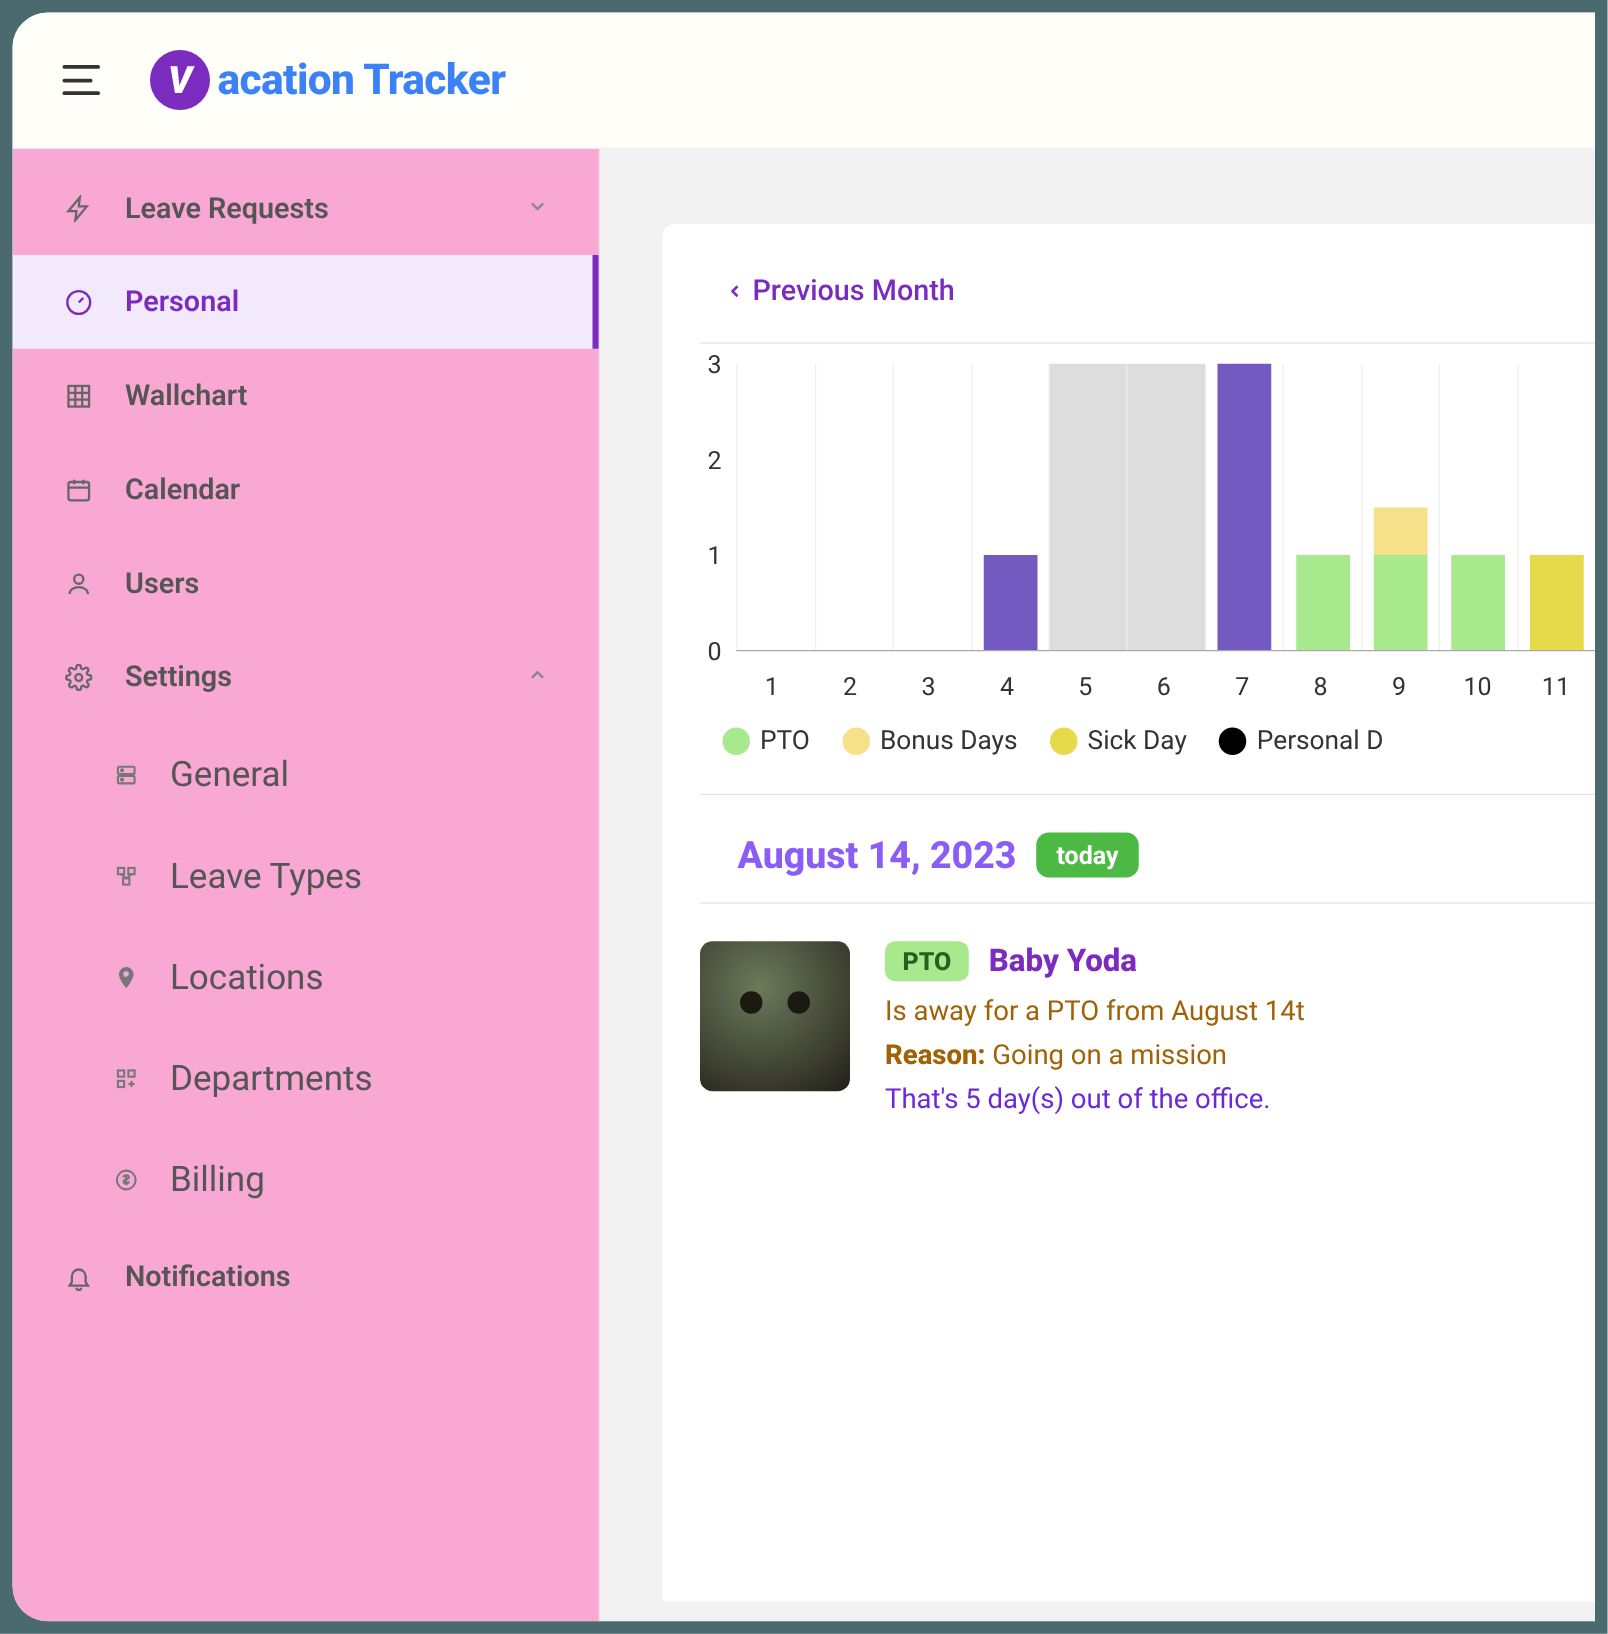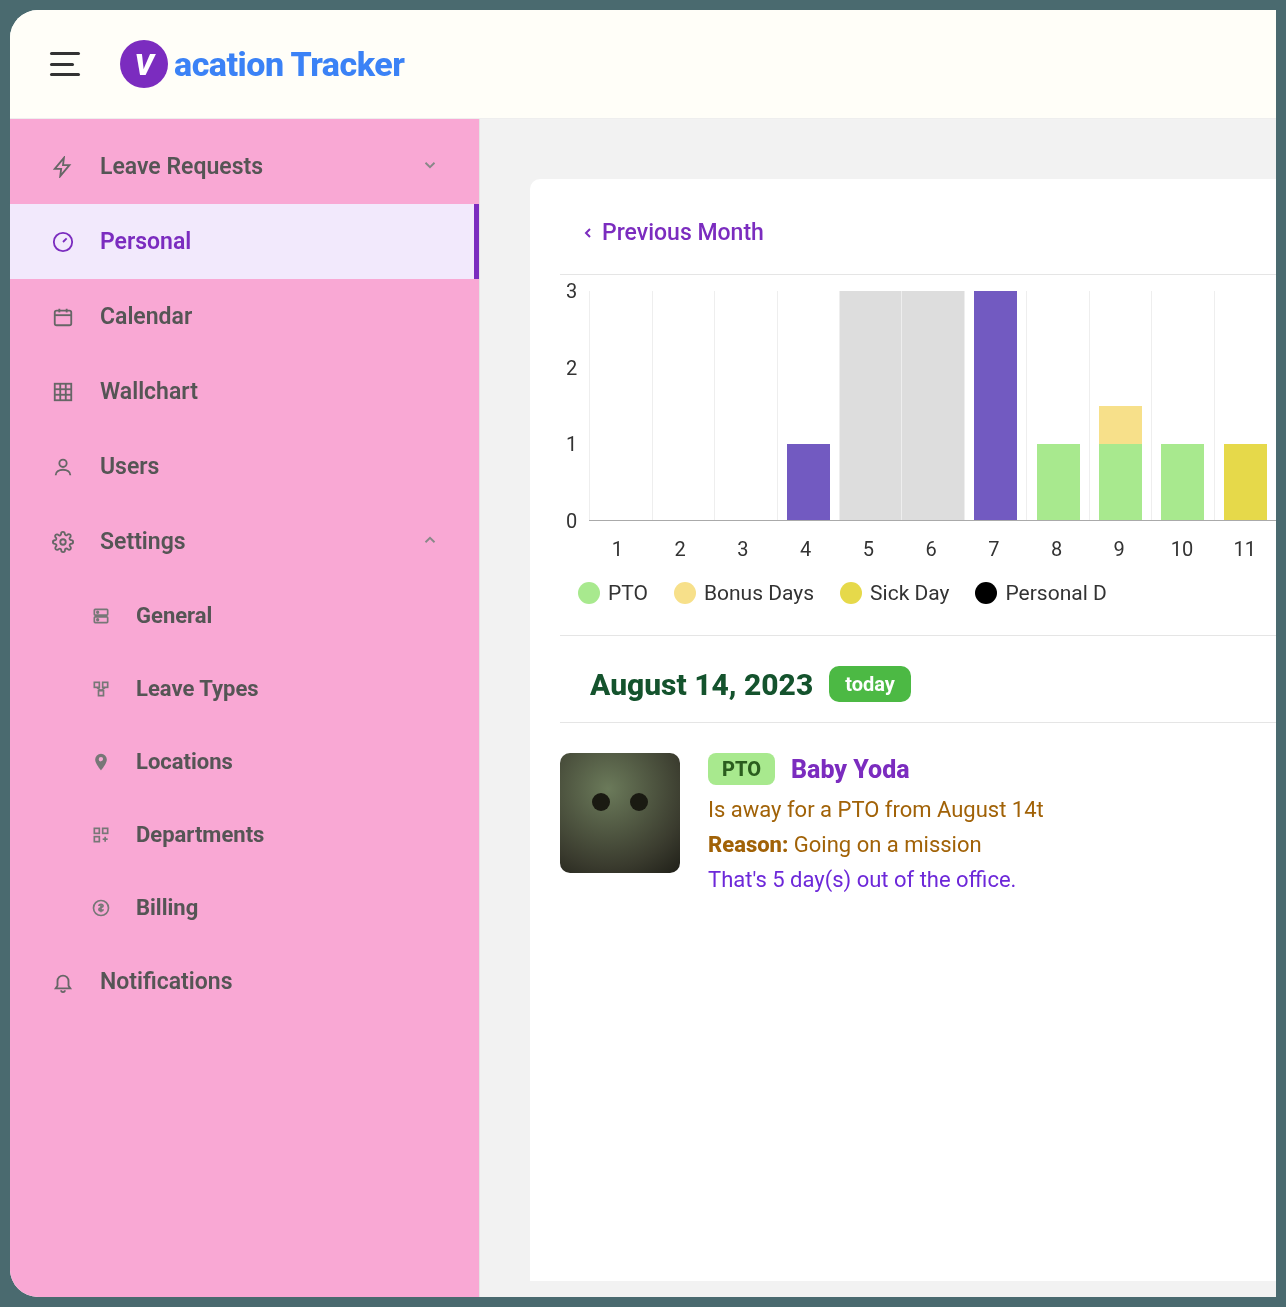--- a/index.html
+++ b/index.html
@@ -115,22 +115,22 @@
   color: #888;
 }
 .sub-items {
   padding-left: 40px;
 }
 .sub-item {
   display: flex;
   align-items: center;
   padding: 24px 40px;
   cursor: pointer;
-  font-size: 22px;
-  font-weight: 700;
+  font-size: 28px;
+  font-weight: 400;
   color: #555;
 }
 .sub-item .icon {
   width: 22px;
   height: 22px;
   margin-right: 24px;
   display: inline-flex;
   align-items: center;
   justify-content: center;
   color: #777;
@@ -234,21 +234,21 @@
 .date-row {
   display: flex;
   align-items: center;
   gap: 16px;
   margin-top: 30px;
   padding-left: 30px;
 }
 .date-text {
   font-size: 30px;
   font-weight: 800;
-  color: #14532d;
+  color: #8b5cf6;
 }
 .today-badge {
   background: #4cb944;
   color: #fff;
   font-size: 20px;
   font-weight: 700;
   padding: 6px 16px;
   border-radius: 10px;
 }
 .entry {
@@ -345,40 +345,40 @@
               <circle cx="12" cy="12" r="10"></circle>
               <path d="M12 12l4-4"></path>
             </svg>
         </span>
         <span>Personal</span>
       </div>
 
       <div class="nav-item">
         <span class="icon">
           <svg width="22" height="22" viewBox="0 0 24 24" fill="none" stroke="currentColor" stroke-width="2">
-              <rect x="3" y="5" width="18" height="16" rx="2"></rect>
-              <line x1="3" y1="10" x2="21" y2="10"></line>
-              <line x1="8" y1="3" x2="8" y2="7"></line>
-              <line x1="16" y1="3" x2="16" y2="7"></line>
-            </svg>
-        </span>
-        <span>Calendar</span>
-      </div>
-
-      <div class="nav-item">
-        <span class="icon">
-          <svg width="22" height="22" viewBox="0 0 24 24" fill="none" stroke="currentColor" stroke-width="2">
               <rect x="3" y="3" width="18" height="18"></rect>
               <line x1="3" y1="9" x2="21" y2="9"></line>
               <line x1="3" y1="15" x2="21" y2="15"></line>
               <line x1="9" y1="3" x2="9" y2="21"></line>
               <line x1="15" y1="3" x2="15" y2="21"></line>
             </svg>
         </span>
         <span>Wallchart</span>
+      </div>
+
+      <div class="nav-item">
+        <span class="icon">
+          <svg width="22" height="22" viewBox="0 0 24 24" fill="none" stroke="currentColor" stroke-width="2">
+              <rect x="3" y="5" width="18" height="16" rx="2"></rect>
+              <line x1="3" y1="10" x2="21" y2="10"></line>
+              <line x1="8" y1="3" x2="8" y2="7"></line>
+              <line x1="16" y1="3" x2="16" y2="7"></line>
+            </svg>
+        </span>
+        <span>Calendar</span>
       </div>
 
       <div class="nav-item">
         <span class="icon">
           <svg width="22" height="22" viewBox="0 0 24 24" fill="none" stroke="currentColor" stroke-width="2">
               <circle cx="12" cy="8" r="4"></circle>
               <path d="M4 21c0-4 4-6 8-6s8 2 8 6"></path>
             </svg>
         </span>
         <span>Users</span>

